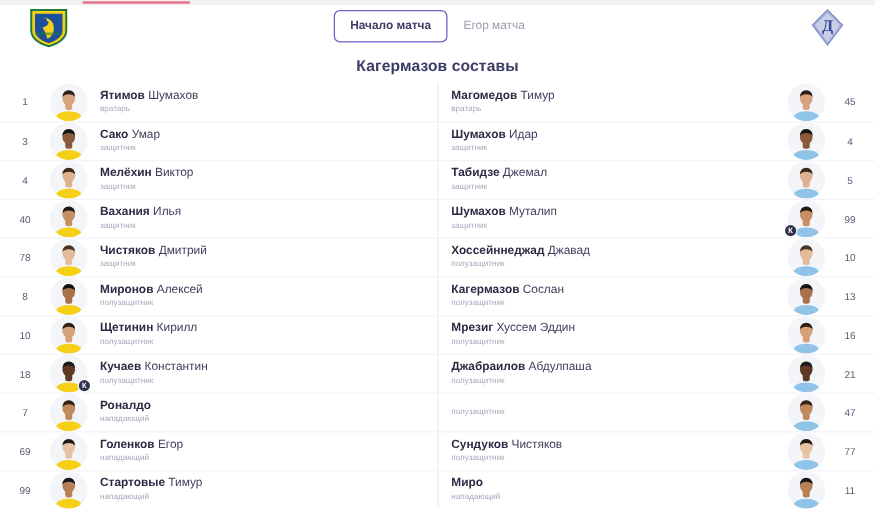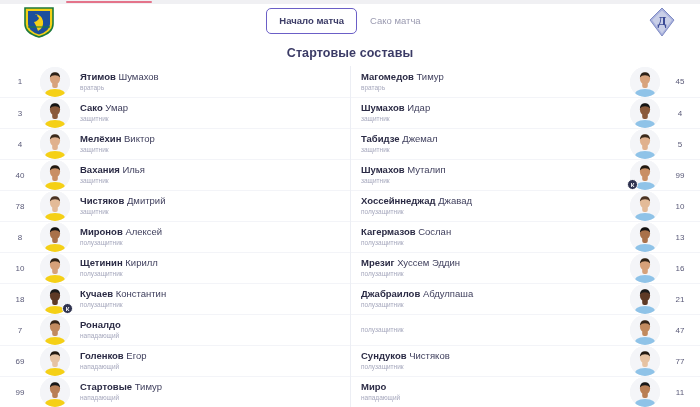--- a/index.html
+++ b/index.html
@@ -207,33 +207,33 @@
       <path d="M3 2 H31 V18 Q31 27 17 31 Q3 27 3 18 Z" fill="#f5d016" stroke="#1e7a3c" stroke-width="1.6"></path>
       <path d="M6 5 H28 V18 Q28 25 17 28.5 Q6 25 6 18 Z" fill="#1c4f9c"></path>
       <path d="M13 8 Q20 9 21 15 Q22 22 16 25 Q14 19 12 16 Q16 15 17 12 Q15 10 13 8 Z" fill="#f5d016"></path>
       <circle cx="14.2" cy="9.6" r="1.1" fill="#1c4f9c"></circle>
       <path d="M6 20 H28 V22 H6 Z" fill="#1e7a3c" opacity=".55"></path>
     </svg>
   </div>
 
   <div class="tabs">
     <div class="tab active">Начало матча</div>
-    <div class="tab">Сако матча</div>
+    <div class="tab">Егор матча</div>
   </div>
 
   <div class="logo-right">
     <svg viewBox="0 0 32 32" width="32" height="32" aria-hidden="true">
       <path d="M16 2 L28 14 L16 30 L4 14 Z" fill="#aab2dd" stroke="#7f8bc4" stroke-width="1"></path>
       <path d="M16 4.5 L25.8 14 L16 27.5 L6.2 14 Z" fill="#c9cfe8"></path>
       <text x="16" y="19" text-anchor="middle" font-family="Liberation Serif, serif" font-size="13" font-weight="700" fill="#3b4a96">Д</text>
     </svg>
   </div>
 </div>
 
-<div class="section-title">Стартовые составы</div>
+<div class="section-title">Кагермазов составы</div>
 
 <div class="lineups">
   <div class="col left" id="home-col">
       <div class="row">
         <div class="num">1</div>
         <div class="avatar-wrap">
           <div class="avatar">
             <svg viewBox="0 0 30 30" width="30" height="30" aria-hidden="true">
               <rect width="30" height="30" fill="#f4f5f8"></rect>
               <path d="M4 30 q0-8 11-8 q11 0 11 8 z" fill="#f5d016"></path>

